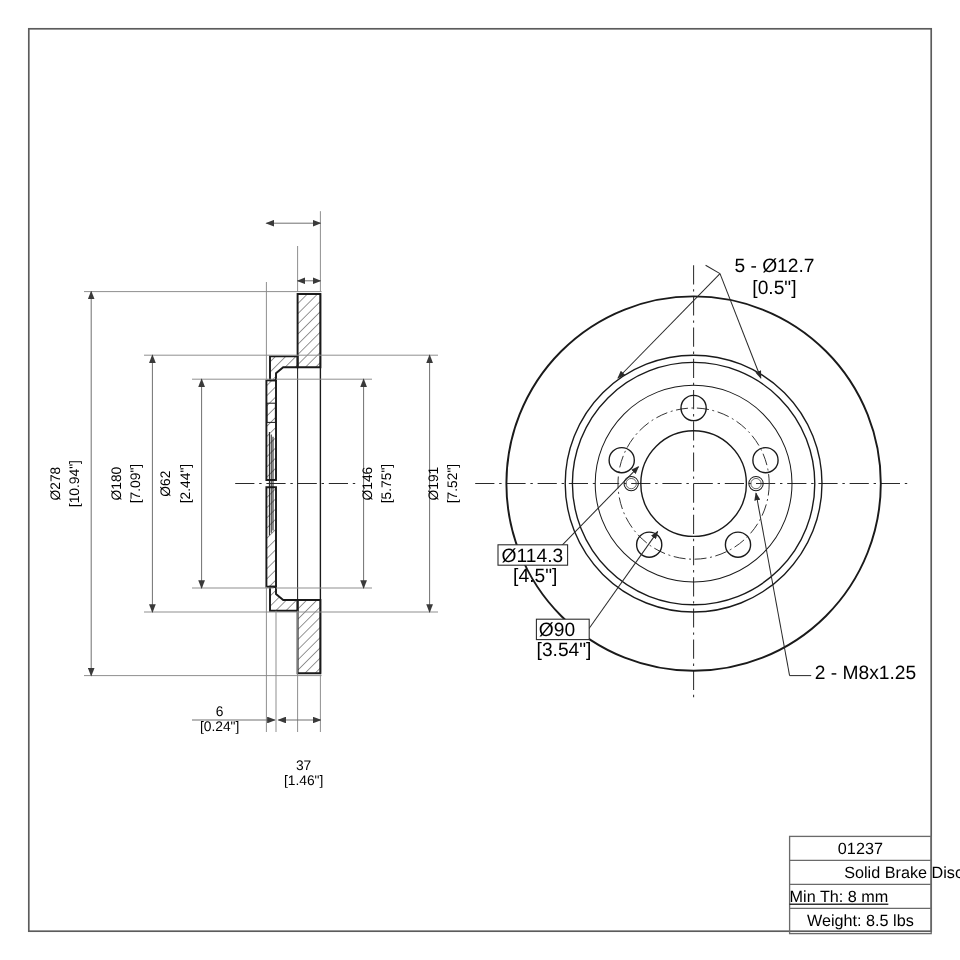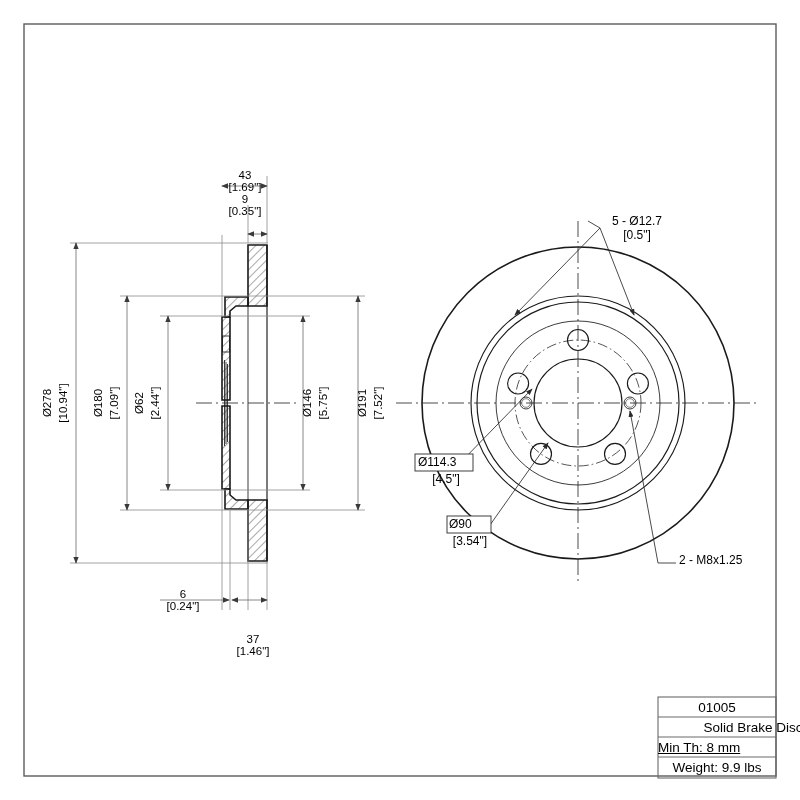--- a/index.html
+++ b/index.html
@@ -40,21 +40,21 @@
     stroke-dasharray: 10 3 1.6 3;
   }
   .dimline { stroke: #6a6a6a; stroke-width: 0.8; fill: none; }
   .extline { stroke: #8a8a8a; stroke-width: 0.8; fill: none; }
   .frame { stroke: #5c5c5c; stroke-width: 1.4; fill: none; }
   .hatchfill { fill: url(#hatchA); }
   .leader { stroke: #2a2a2a; stroke-width: 0.85; fill: none; }
   .boxed { stroke: #2a2a2a; stroke-width: 0.9; fill: #ffffff; }
   .tb-line { stroke: #6a6a6a; stroke-width: 1.1; fill: none; }
   .t-dim { font-size: 11.5px; }
-  .t-call { font-size: 12px; }
+  .t-call { font-size: 16px; }
   .t-tb { font-size: 13.5px; }
   .start { text-anchor: start; }
 </style>
 </head>
 <body>
 
 <div id="page">
 
   <svg class="drawing" viewBox="0 0 800 800">
     <defs>
@@ -204,26 +204,20 @@
     </g>
 
     <g>
       <rect class="tb-line" x="658" y="697" width="118" height="81" fill="#ffffff"></rect>
       <line class="tb-line" x1="658" y1="717" x2="776" y2="717"></line>
       <line class="tb-line" x1="658" y1="737" x2="776" y2="737"></line>
       <line class="tb-line" x1="658" y1="757" x2="776" y2="757"></line>
     </g>
   </svg>
 
-  <div class="lbl" style="position:absolute;left:215px;top:169px;width:60px;text-align:center;">
-    <div class="t-dim">43</div>
-    <div class="t-dim">[1.69"]</div>
-    <div class="t-dim">9</div>
-    <div class="t-dim">[0.35"]</div>
-  </div>
 
   <div style="position:absolute;left:152px;top:588px;width:62px;text-align:center;">
     <div class="t-dim">6</div>
     <div class="t-dim">[0.24"]</div>
   </div>
   <div style="position:absolute;left:222px;top:588px;width:62px;text-align:center;margin-top:45px;">
     <div class="t-dim">37</div>
     <div class="t-dim">[1.46"]</div>
   </div>
 
@@ -279,25 +273,25 @@
   </div>
   <div style="position:absolute;left:447px;top:534px;width:46px;text-align:center;">
     <div class="t-call">[3.54"]</div>
   </div>
 
   <div style="position:absolute;left:679px;top:553px;white-space:nowrap;">
     <div class="t-call start">2 - M8x1.25</div>
   </div>
 
   <div style="position:absolute;left:658px;top:697px;width:118px;height:20px;display:flex;align-items:center;justify-content:center;">
-    <span class="t-tb">01005</span>
+    <span class="t-tb">01237</span>
   </div>
   <div style="position:absolute;left:658px;top:717px;width:118px;height:20px;display:flex;align-items:center;justify-content:center;padding-left:36px;">
     <span class="t-tb">Solid Brake Disc</span>
   </div>
   <div style="position:absolute;left:658px;top:737px;width:118px;height:20px;display:flex;align-items:center;justify-content:flex-start;text-decoration:underline;">
     <span class="t-tb">Min Th: 8 mm</span>
   </div>
   <div style="position:absolute;left:658px;top:757px;width:118px;height:21px;display:flex;align-items:center;justify-content:center;">
-    <span class="t-tb">Weight: 9.9 lbs</span>
+    <span class="t-tb">Weight: 8.5 lbs</span>
   </div>
 
 </div>
 
 </body></html>

